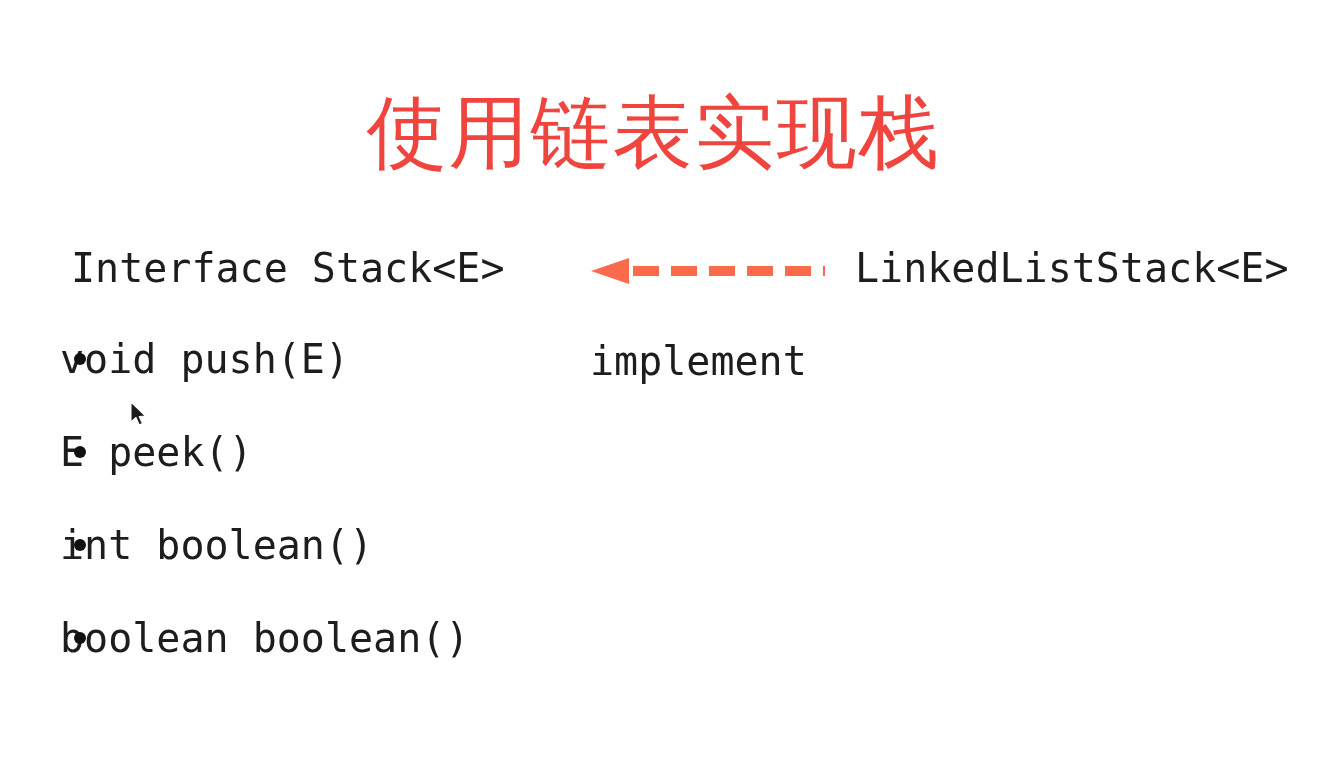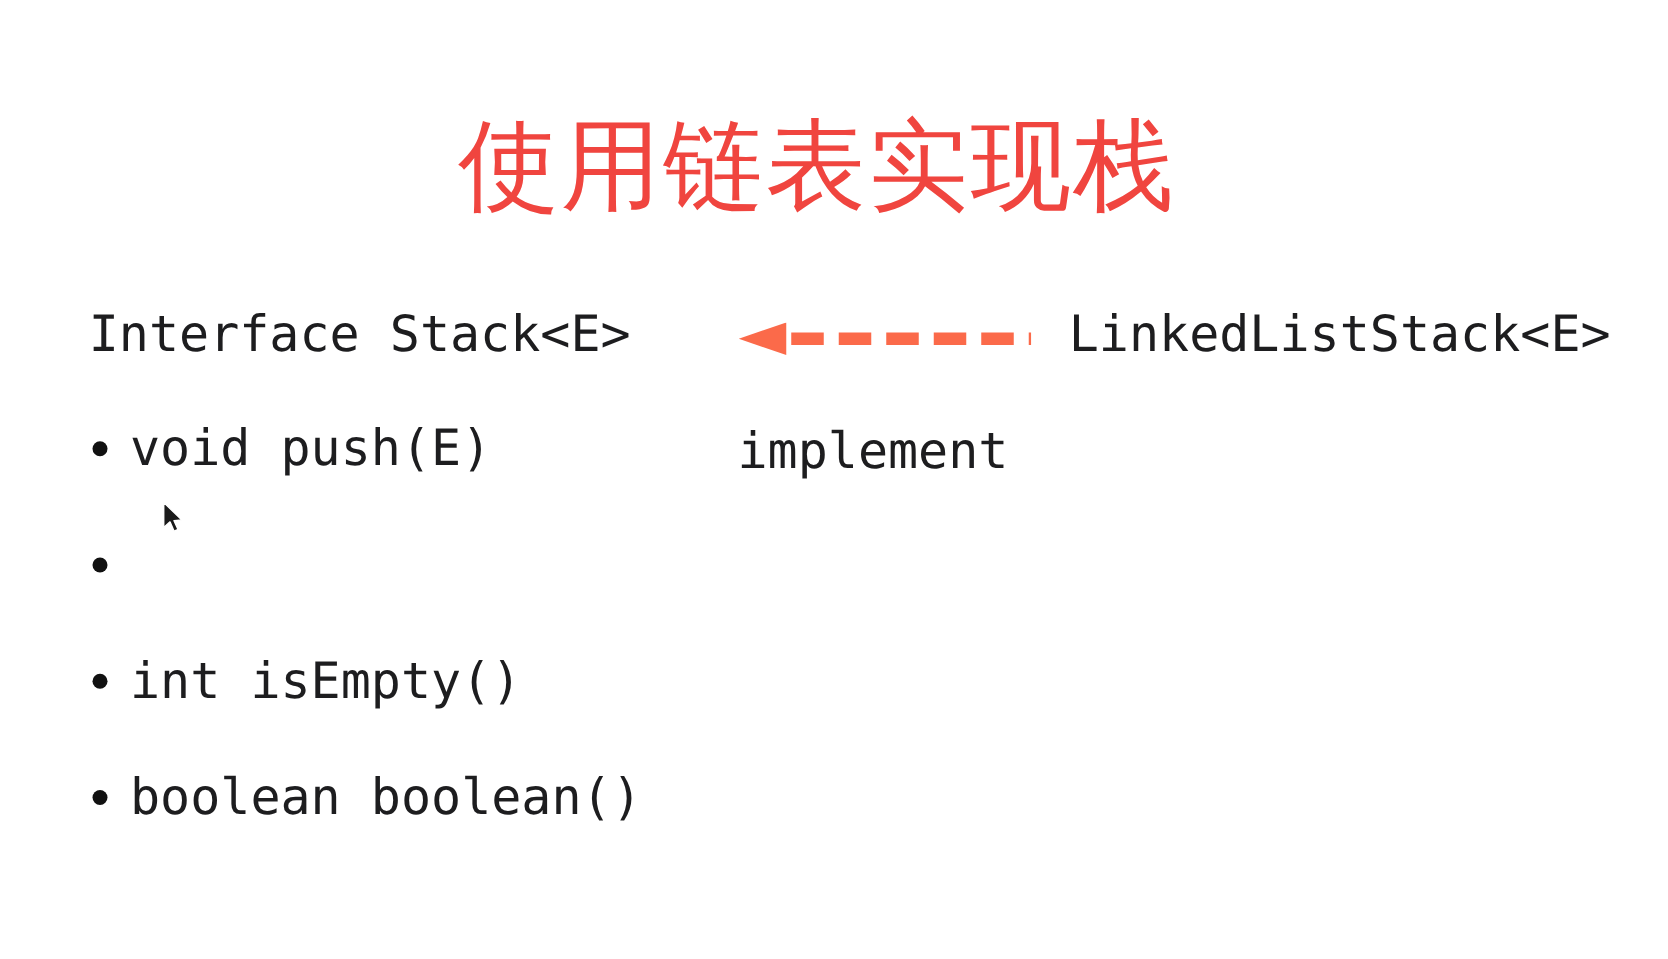--- a/index.html
+++ b/index.html
@@ -86,21 +86,21 @@
     left: 0;
     top: 334px;
     width: 760px;
     margin: 0;
     padding: 0;
     list-style: none;
   }
   #method-list li {
     position: relative;
     height: 93px;
-    padding-left: 104px;
+    padding-left: 60px;
   }
   #method-list li .bullet {
     position: absolute;
     left: 74px;
     top: 19px;
     width: 12px;
     height: 12px;
     border-radius: 50%;
     background: #111111;
   }
@@ -152,24 +152,25 @@
 
   <div id="implement-caption" class="code-text">implement</div>
 
   <ul id="method-list">
     <li>
       <span class="bullet"></span>
       <span class="method-text">void push(E)</span>
     </li>
     <li>
       <span class="bullet"></span>
+      <span class="method-text">E peek()</span>
     </li>
     <li>
       <span class="bullet"></span>
-      <span class="method-text">int isEmpty()</span>
+      <span class="method-text">int boolean()</span>
     </li>
     <li>
       <span class="bullet"></span>
       <span class="method-text">boolean boolean()</span>
     </li>
   </ul>
 
   <div id="mouse-cursor">
     <svg width="18" height="26" viewBox="0 0 18 26" xmlns="http://www.w3.org/2000/svg">
       <polygon points="1,1 1,21 6,16.5 9.3,24 12.4,22.6 9.2,15.5 15.5,15" fill="#1a1a1a" stroke="#ffffff" stroke-width="1.1" stroke-linejoin="round"></polygon>

